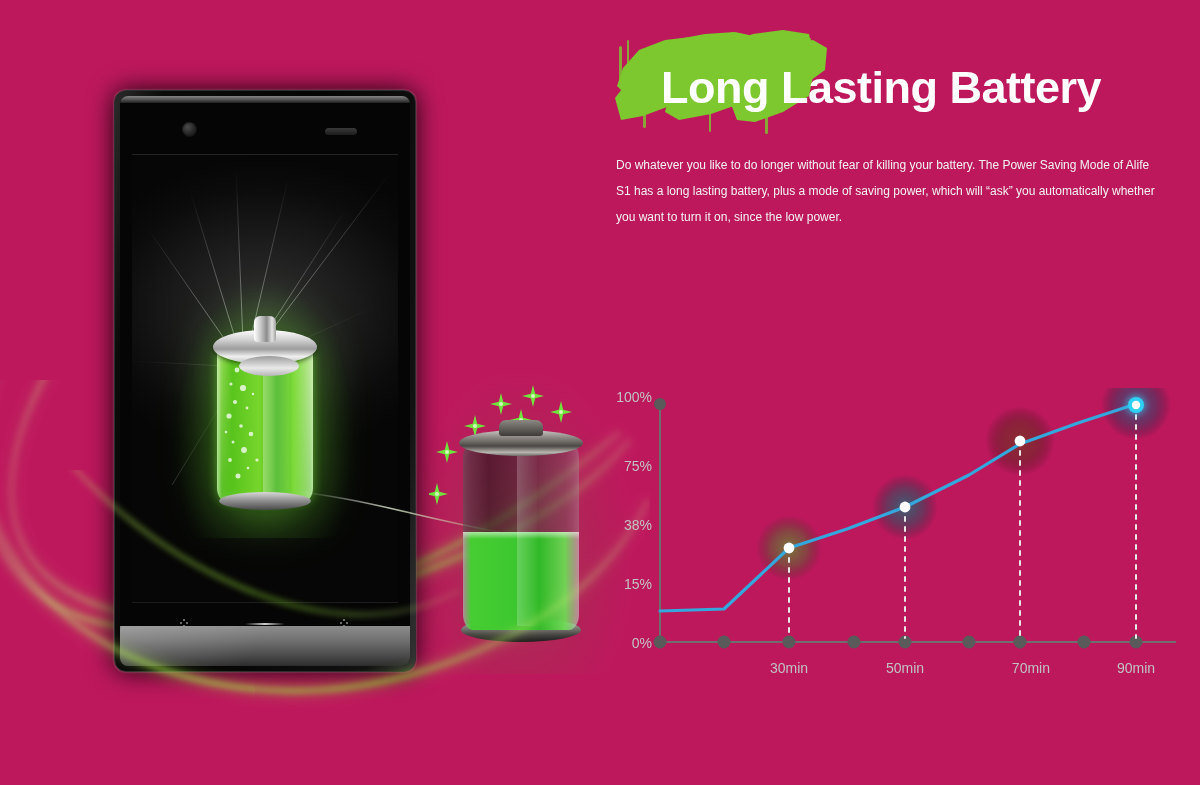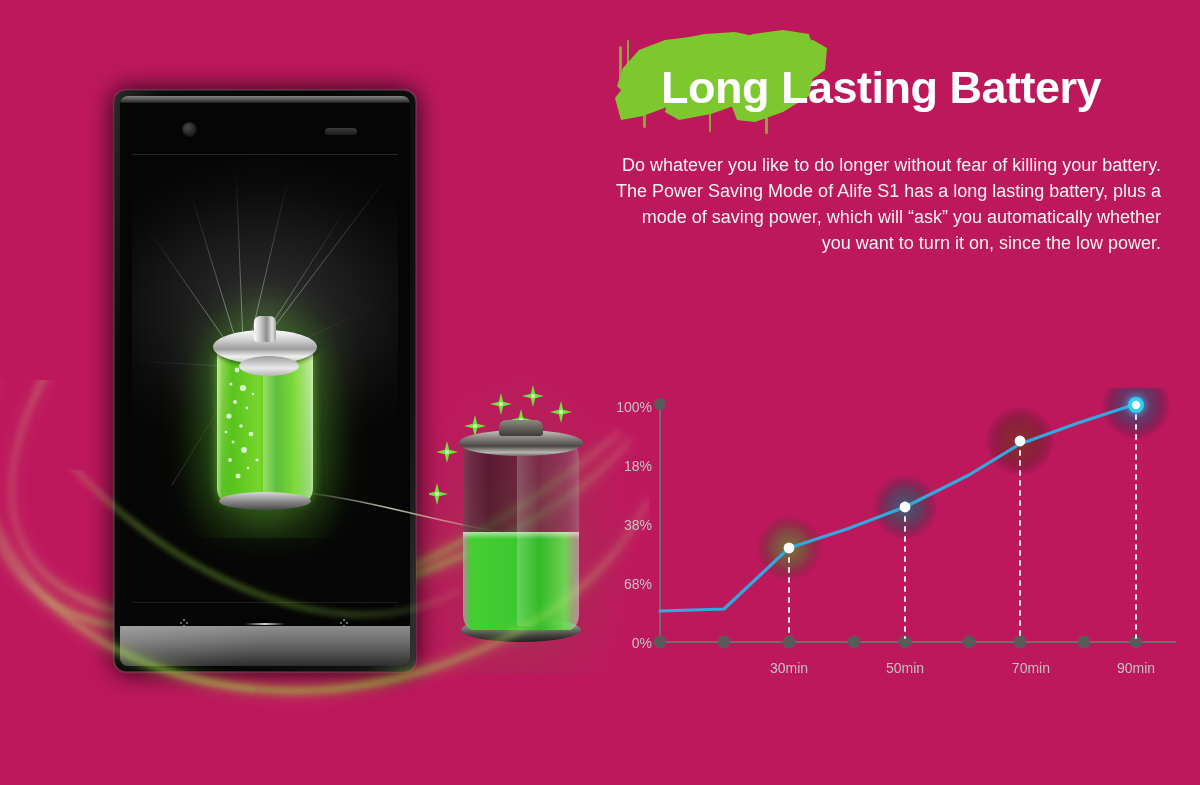--- a/index.html
+++ b/index.html
@@ -265,24 +265,23 @@
     font-size: 45px;
     font-weight: bold;
     color: #ffffff;
     letter-spacing: -0.5px;
     white-space: nowrap;
   }
   #body-copy {
     position: absolute;
     left: 11px; top: 152px;
     width: 545px;
-    font-size: 18px;
+    font-size: 12px;
     line-height: 26px;
     color: #f2f2f2;
-    text-align: right;
   }
 
   
   #chart {
     position: absolute;
     left: 5px; top: 388px;
     width: 580px; height: 290px;
   }
   #chart svg { display: block; }
   .ylabel, .xlabel {
@@ -476,24 +475,24 @@
           <rect x="152" y="84" width="3" height="22" rx="1.5"></rect>
         </g>
       </svg>
       <div id="page-title">Long Lasting Battery</div>
     </div>
 
     <div id="body-copy">Do whatever you like to do longer without fear of killing your battery. The Power Saving Mode of Alife S1 has a long lasting battery, plus a mode of saving power, which will “ask” you automatically whether you want to turn it on, since the low power.</div>
 
     <div id="chart">
 
-      <div class="ylabel" style="left:0px;top:11px;width:42px">100%</div>
-      <div class="ylabel" style="left:0px;top:70px;width:42px">18%</div>
+      <div class="ylabel" style="left:0px;top:1px;width:42px">100%</div>
+      <div class="ylabel" style="left:0px;top:70px;width:42px">75%</div>
       <div class="ylabel" style="left:0px;top:129px;width:42px">38%</div>
-      <div class="ylabel" style="left:0px;top:188px;width:42px">68%</div>
+      <div class="ylabel" style="left:0px;top:188px;width:42px">15%</div>
       <div class="ylabel" style="left:0px;top:247px;width:42px">0%</div>
 
       <div class="xlabel" style="left:149px;top:272px;width:60px;text-align:center">30min</div>
       <div class="xlabel" style="left:265px;top:272px;width:60px;text-align:center">50min</div>
       <div class="xlabel" style="left:380px;top:272px;width:60px;text-align:right">70min</div>
       <div class="xlabel" style="left:496px;top:272px;width:60px;text-align:center">90min</div>
 
       <svg width="580" height="290" viewBox="0 0 580 290">
         <defs>
           <radialGradient id="g30">

